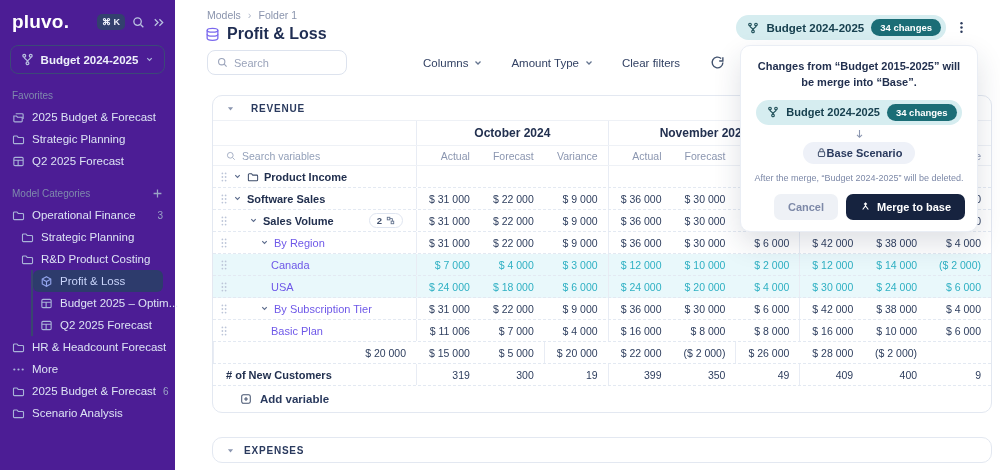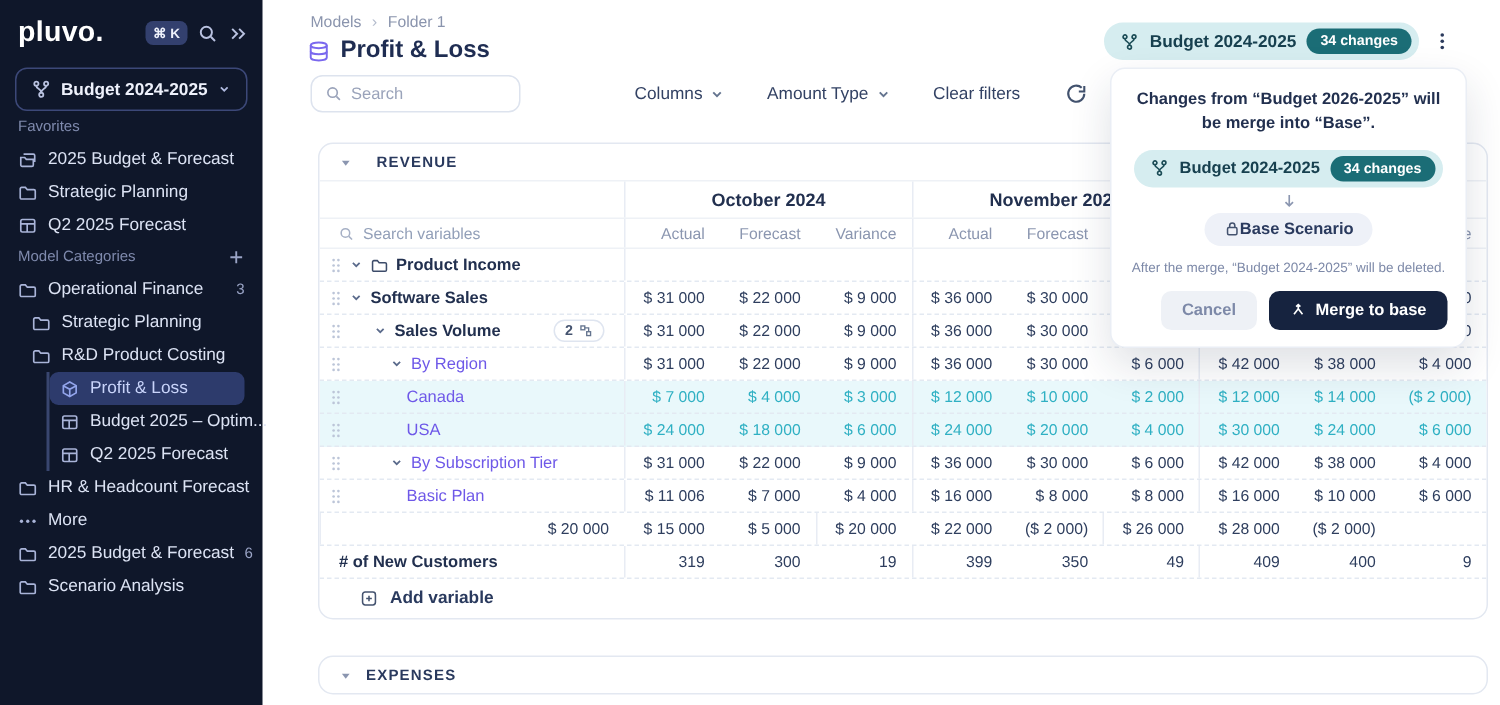--- a/index.html
+++ b/index.html
@@ -2,27 +2,27 @@
 <html><head>
 <meta charset="utf-8">
 <style>
   *{box-sizing:border-box;margin:0;padding:0}
   html,body{width:1000px;height:470px;overflow:hidden}
   body{font-family:"Liberation Sans",sans-serif;background:#fff;position:relative;color:#22304f}
   .icn{display:inline-flex;flex:none;align-items:center;justify-content:center}
   .icn svg{width:100%;height:100%;display:block}
 
   
-  .sidebar{position:absolute;left:0;top:0;width:175px;height:470px;background:#0f172a;color:#dce3f4;z-index:10}
+  .sidebar{position:absolute;left:0;top:0;width:175px;height:470px;background:#4c1d95;color:#dce3f4;z-index:10}
   .side-head{display:flex;align-items:center;gap:7px;padding:11px 10px 0 12px}
   .logo{font-size:19px;font-weight:800;color:#fff;letter-spacing:.2px;margin-right:auto}
   .kbd{background:#33406e;border-radius:5px;font-size:9px;font-weight:700;padding:3px 5px;color:#eef1fb;white-space:nowrap}
   .side-ic{width:13px;height:13px;color:#b9c2e0}
   .scenario-btn{margin:12px 10px 0;border:1px solid #3c4878;border-radius:8px;height:29px;display:flex;align-items:center;justify-content:center;gap:7px;font-size:11.5px;font-weight:700;color:#eef1fb;cursor:pointer}
-  .side-label{display:flex;align-items:center;margin:5px 12px 5px;font-size:10px;color:#7f8aad}
+  .side-label{display:flex;align-items:center;margin:16px 12px 5px;font-size:10px;color:#7f8aad}
   .side-label .plus{margin-left:auto;width:11px;height:11px;color:#9aa4c6}
   .nav-item{display:flex;align-items:center;gap:7px;height:22px;padding:0 12px;font-size:11.5px;color:#dce3f4;cursor:pointer;white-space:nowrap}
   .nav-item .icn{width:13px;height:13px;color:#a9b4d8}
   .nav-item.indent1{padding-left:21px}
   .nav-badge{margin-left:auto;font-size:10px;color:#9aa4c6}
   .tree-group{margin-left:31px;border-left:2px solid #39466f}
   .tree-group .nav-item{padding-left:7px;margin-right:12px;border-radius:6px}
   .nav-item.active{background:#2d3b6c;color:#c9d4fa}
   .nav-item.active .icn{color:#93a5ec}
 
@@ -655,21 +655,21 @@
   <span class="icn kebab">
       <svg viewBox="0 0 14 14" fill="currentColor">
         <circle cx="7" cy="2.5" r="1.3"></circle>
         <circle cx="7" cy="7" r="1.3"></circle>
         <circle cx="7" cy="11.5" r="1.3"></circle>
       </svg>
     </span>
 </div>
 
 <div class="popover">
-  <div class="pop-title">Changes from “Budget 2026-2025” will be merge into “Base”.</div>
+  <div class="pop-title">Changes from “Budget 2015-2025” will be merge into “Base”.</div>
   <div class="pop-chip">
     <span class="icn">
         <svg viewBox="0 0 14 14" fill="none" stroke="currentColor" stroke-width="1.3">
           <circle cx="3.5" cy="3" r="1.5"></circle>
           <circle cx="10.5" cy="3" r="1.5"></circle>
           <circle cx="7" cy="11" r="1.5"></circle>
           <path d="M3.5 4.6c0 2.3 3.5 1.9 3.5 4.8M10.5 4.6c0 2.3-3.5 1.9-3.5 4.8"></path>
         </svg>
       </span>
     <span class="chip-label" style="font-size:11px">Budget 2024-2025</span>

